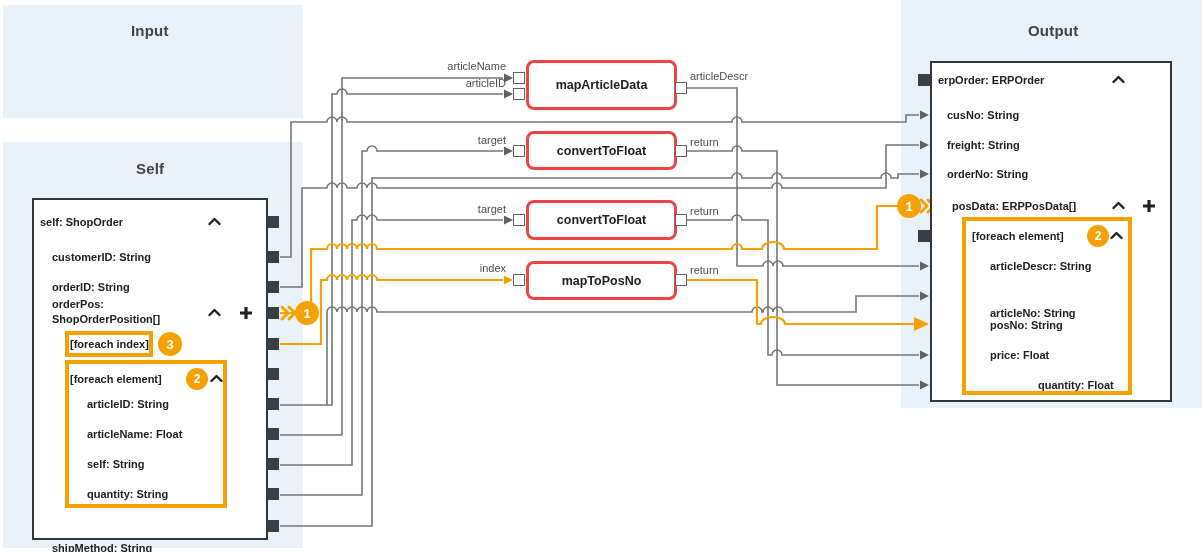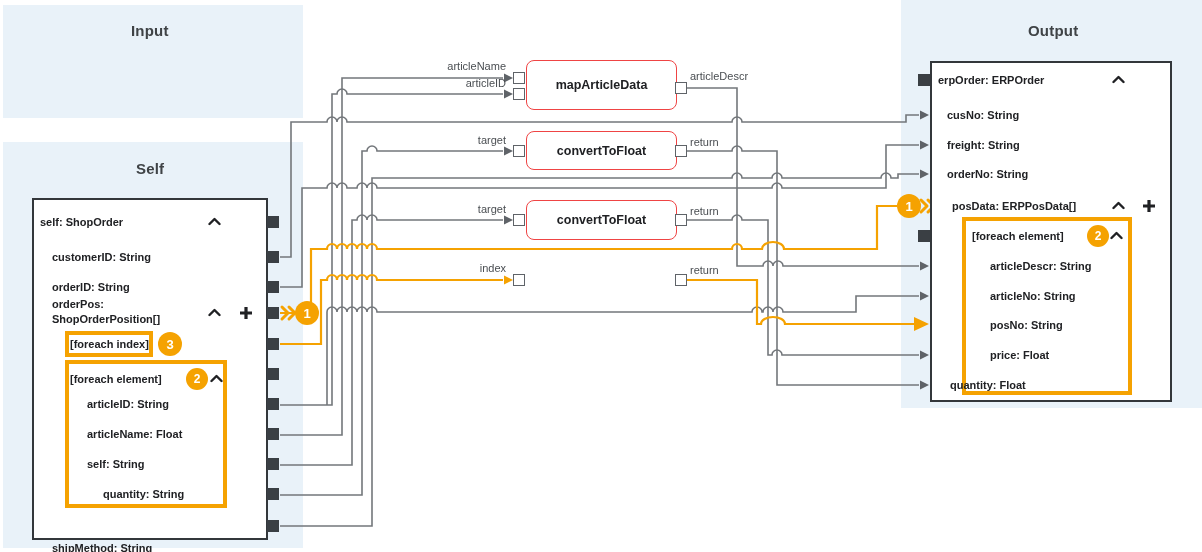--- a/index.html
+++ b/index.html
@@ -1,21 +1,21 @@
 <!DOCTYPE html>
 <html><head>
 <meta charset="utf-8">
 <style>
   html,body{margin:0;padding:0;background:#ffffff;font-family:"Liberation Sans",sans-serif;}
   #stage{position:relative;width:1202px;height:552px;overflow:hidden;background:#ffffff;}
   .panel{position:absolute;background:#e9f2f9;}
   .panel-title{position:absolute;font-size:15px;font-weight:bold;color:#3f4346;letter-spacing:.2px;}
   svg.wires{position:absolute;left:0;top:0;z-index:2;}
   .treebox{position:absolute;background:#ffffff;border:2.5px solid #33373b;z-index:3;box-sizing:border-box;}
-  .fnbox{position:absolute;background:#ffffff;border:1px solid #ef4444;border-radius:8px;z-index:3;
+  .fnbox{position:absolute;background:#ffffff;border:3px solid #ef4444;border-radius:8px;z-index:3;
          display:flex;align-items:center;justify-content:center;font-size:12.5px;font-weight:bold;color:#202124;box-sizing:border-box;}
   .row{position:absolute;z-index:4;font-size:11px;font-weight:bold;color:#202124;height:14px;line-height:14px;white-space:nowrap;}
   .port{position:absolute;width:12px;height:12px;background:#3a3f44;z-index:4;}
   .fport{position:absolute;width:12px;height:12px;background:#ffffff;border:1.5px solid #5f6368;z-index:4;box-sizing:border-box;}
   .loopbox{position:absolute;border:4px solid #f5a201;z-index:3;box-sizing:border-box;background:transparent;}
   .badge{position:absolute;background:#f5a201;border-radius:50%;color:#ffffff;font-weight:bold;
          display:flex;align-items:center;justify-content:center;z-index:5;}
   .badge.b24{width:24px;height:24px;font-size:13px;}
   .badge.b22{width:22px;height:22px;font-size:12px;}
   .icon{position:absolute;z-index:5;line-height:0;}
@@ -116,21 +116,21 @@
 
   <div class="loopbox" style="left:65px;top:360px;width:162px;height:148px;"></div>
   <div class="row" style="left:70px;top:372px;">[foreach element]</div>
   <div class="badge b22" style="left:186px;top:368px;">2</div>
   <div class="icon" style="left:210px;top:374px;"><svg width="13" height="9">
         <polyline points="1.5,7 6.5,2 11.5,7" stroke="#202124" stroke-width="2.4" fill="none" stroke-linecap="round" stroke-linejoin="round"></polyline>
       </svg></div>
   <div class="row" style="left:87px;top:397px;">articleID: String</div>
   <div class="row" style="left:87px;top:427px;">articleName: Float</div>
   <div class="row" style="left:87px;top:457px;">self: String</div>
-  <div class="row" style="left:87px;top:487px;margin-left:16px;">quantity: String</div>
+  <div class="row" style="left:87px;top:487px;">quantity: String</div>
   <div class="row" style="left:52px;top:541px;">shipMethod: String</div>
 
   <div class="port" style="left:267px;top:216px;"></div>
   <div class="port" style="left:267px;top:251px;"></div>
   <div class="port" style="left:267px;top:281px;"></div>
   <div class="port" style="left:267px;top:307px;"></div>
   <div class="port" style="left:267px;top:338px;"></div>
   <div class="port" style="left:267px;top:368px;"></div>
   <div class="port" style="left:267px;top:398px;"></div>
   <div class="port" style="left:267px;top:428px;"></div>
@@ -140,20 +140,23 @@
   <div class="badge b24" style="left:295px;top:301px;">1</div>
 
   <div class="fnbox" style="left:526px;top:60px;width:151px;height:50px;">
       <span>mapArticleData</span>
     </div>
   <div class="fnbox" style="left:526px;top:131px;width:151px;height:39px;">
       <span>convertToFloat</span>
     </div>
   <div class="fnbox" style="left:526px;top:200px;width:151px;height:40px;">
       <span>convertToFloat</span>
+    </div>
+  <div class="fnbox" style="left:526px;top:261px;width:151px;height:39px;">
+      <span>mapToPosNo</span>
     </div>
 
   <div class="fport" style="left:513px;top:72px;"></div>
   <div class="fport" style="left:513px;top:88px;"></div>
   <div class="fport" style="left:675px;top:82px;"></div>
   <div class="fport" style="left:513px;top:145px;"></div>
   <div class="fport" style="left:675px;top:145px;"></div>
   <div class="fport" style="left:513px;top:214px;"></div>
   <div class="fport" style="left:675px;top:214px;"></div>
   <div class="fport" style="left:513px;top:274px;"></div>
@@ -175,22 +178,22 @@
         <path d="M 7 1 L 7 13 M 1 7 L 13 7" stroke="#202124" stroke-width="3.2" fill="none"></path>
       </svg></div>
 
   <div class="loopbox" style="left:962px;top:217px;width:170px;height:178px;"></div>
   <div class="row" style="left:972px;top:229px;">[foreach element]</div>
   <div class="badge b22" style="left:1087px;top:225px;">2</div>
   <div class="icon" style="left:1110px;top:231px;"><svg width="13" height="9">
         <polyline points="1.5,7 6.5,2 11.5,7" stroke="#202124" stroke-width="2.4" fill="none" stroke-linecap="round" stroke-linejoin="round"></polyline>
       </svg></div>
   <div class="row" style="left:990px;top:259px;">articleDescr: String</div>
-  <div class="row" style="left:990px;top:289px;">articleNo: String</div>
+  <div class="row" style="left:990px;top:306px;">articleNo: String</div>
   <div class="row" style="left:990px;top:318px;">posNo: String</div>
   <div class="row" style="left:990px;top:348px;">price: Float</div>
-  <div class="row" style="left:950px;top:378px;">quantity: Float</div>
+  <div class="row" style="left:1038px;top:378px;">quantity: Float</div>
 
   <div class="port" style="left:918px;top:74px;"></div>
   <div class="port" style="left:918px;top:230px;"></div>
   <div class="badge b24" style="left:897px;top:194px;">1</div>
 
 </div>
 
 </body></html>

